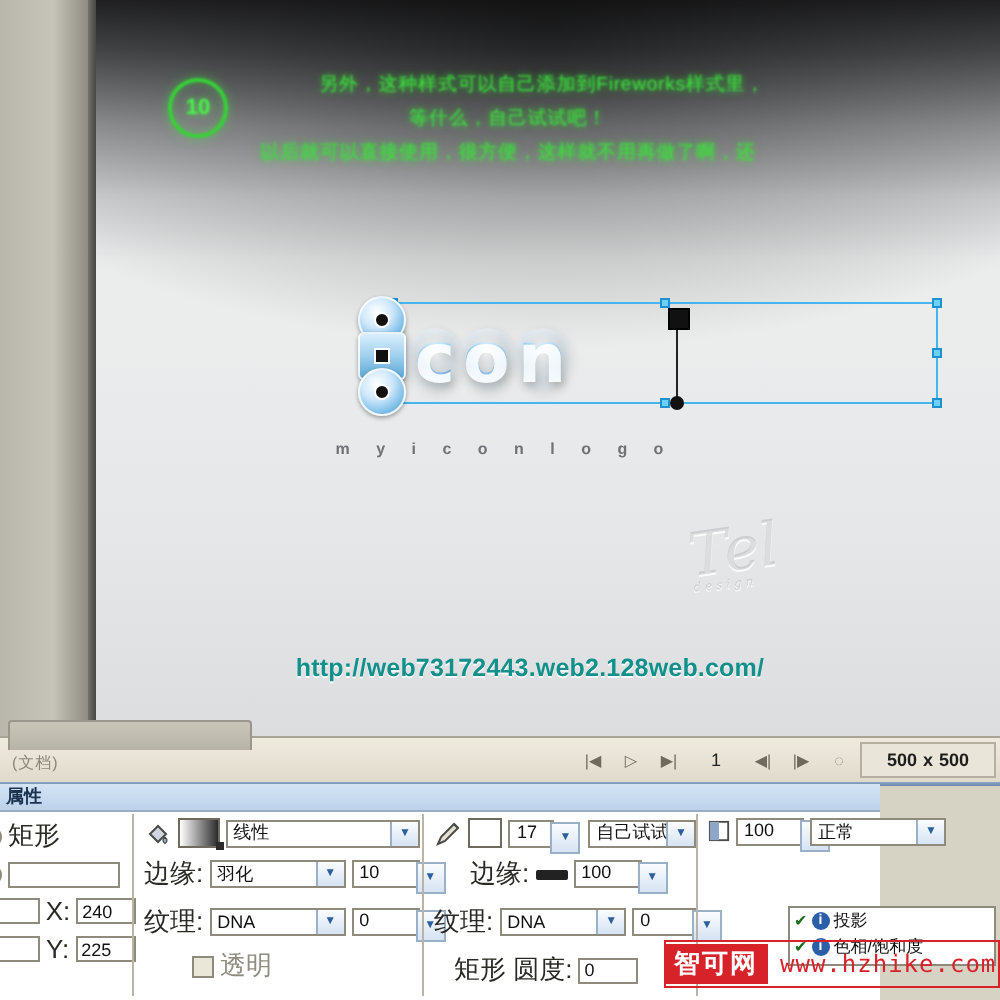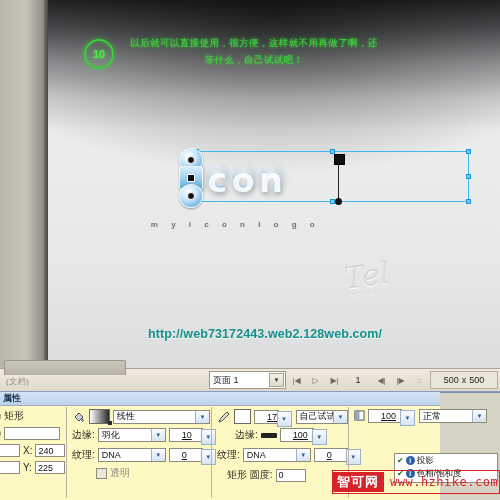--- a/index.html
+++ b/index.html
@@ -81,21 +81,21 @@
     position:relative;
   }
   .glyph.halo:before{
     content:"";position:absolute;left:-3px;right:-3px;top:2px;bottom:-2px;
     border-radius:50%;
     background:radial-gradient(ellipse at 50% 35%, rgba(255,255,255,0.85) 0%, rgba(220,240,255,0.35) 45%, rgba(255,255,255,0) 72%);
     z-index:-1;
   }
 
   .subcaption{
-    position:absolute;left:123px;top:220px;width:225px;text-align:center;
+    position:absolute;left:140px;top:220px;width:225px;text-align:center;
     color:#6f7175;font-size:8px;letter-spacing:5.5px;font-weight:bold;
   }
 
   .url{
     position:absolute;left:120px;top:327px;width:290px;text-align:center;
     color:#12908b;font-size:12.5px;font-weight:bold;letter-spacing:0.1px;
     text-shadow:0 1px 0 rgba(255,255,255,0.8);
   }
 
   .sig{
@@ -170,67 +170,67 @@
     width:17px;height:16px;background:transparent;border:none;
     display:flex;align-items:center;justify-content:center;
     font-size:8px;color:#6f6a5d;
   }
   .sb-num{
     width:26px;height:16px;font-size:9px;color:#222;
     display:flex;align-items:center;justify-content:center;
   }
   .sb-dim{
     width:66px;height:16px;background:#e9e5d8;border:1px solid #b4afa0;
-    font-size:9px;color:#1d1d1d;display:flex;align-items:center;justify-content:center;gap:3px;
+    font-size:9px;color:#1d1d1d;display:flex;align-items:center;justify-content:center;gap:3px;font-weight:bold;
   }
 
   
   .props{
     position:absolute;left:0;top:392px;width:440px;height:108px;
-    background:#fef9c3;
+    background:#ffffff;
     font-size:9px;color:#20201c;
   }
   .props-title{
     height:13px;background:linear-gradient(to bottom,#d4e4f5,#bcd2ea);
     border-bottom:1px solid #9aafc6;
     display:flex;align-items:center;padding-left:3px;
     font-size:9px;color:#1b3350;font-weight:bold;
   }
   .props-body{position:absolute;left:0;top:13px;right:0;bottom:0;}
 
   .col{position:absolute;top:0;bottom:0;}
   .c1{left:-14px;width:82px;}
   .c2{left:68px;width:142px;}
   .c3{left:213px;width:135px;}
   .c4{left:350px;width:150px;}
   .vdiv{position:absolute;top:2px;bottom:2px;width:1px;background:#b9b4a6;}
 
   .row{display:flex;align-items:center;gap:3px;margin:4px 0 0 4px;}
-  .lbl{font-size:10px;color:#2a2a24;white-space:nowrap;}
+  .lbl{font-size:13px;color:#2a2a24;white-space:nowrap;}
   .tf{
     background:#fff;border:1px solid #8e8a7c;height:13px;
     display:flex;align-items:center;padding:0 2px;font-size:9px;color:#111;
     box-sizing:border-box;
   }
   .tf.w30{width:30px}.tf.w56{width:56px}
   .combo{
     background:#fff;border:1px solid #8e8a7c;height:14px;position:relative;
     display:flex;align-items:center;padding-left:3px;font-size:9px;color:#111;
     box-sizing:border-box;
   }
   .combo .cb{
     position:absolute;right:0;top:0;width:13px;height:100%;
     background:linear-gradient(to bottom,#fbfcfe,#d6e3f3);
     border-left:1px solid #9ab0c8;
     display:flex;align-items:center;justify-content:center;
     font-size:6px;color:#2c5f9e;
   }.combo.w68{width:68px}.combo.w104{width:104px}
   .spin{
     background:#fff;border:1px solid #8e8a7c;height:14px;width:34px;position:relative;
-    display:flex;align-items:center;padding-left:12px;font-size:9px;color:#111;box-sizing:border-box;text-decoration:underline;
+    display:flex;padding-left:3px;font-size:9px;color:#111;box-sizing:border-box;
   }
   .spin .cb{
     position:absolute;right:-14px;top:0;width:13px;height:14px;
     background:linear-gradient(to bottom,#fbfcfe,#d6e3f3);border:1px solid #9ab0c8;
     display:flex;align-items:center;justify-content:center;font-size:6px;color:#2c5f9e;
   }
 
   .swatch-grad{
     width:20px;height:13px;border:1px solid #6d6a5e;
     background:linear-gradient(to right,#ffffff,#2b2b2b);
@@ -280,22 +280,23 @@
 <div id="app">
 
   <div class="workspace">
     <div class="canvas">
       <div class="canvas-vignette"></div>
     </div>
     <div class="leftstrip"></div>
 
     <div class="badge10">10</div>
     <div class="anno">
+      <div class="l1">另外，这种样式可以自己添加到Fireworks样式里，</div>
+      <div>等什么，自己试试吧！</div>
       <div>以后就可以直接使用，很方便，这样就不用再做了啊，还</div>
-      <div>等什么，自己试试吧！</div>
     </div>
 
     <div class="logo-wrap">
       <div class="logo-letters">
         <span class="glyph i halo">i</span>
         <span class="glyph halo">c</span>
         <span class="glyph halo">o</span>
         <span class="glyph halo">n</span>
       </div>
     </div>
@@ -334,24 +335,20 @@
     <div class="gradhandle bot">
         <i></i>
       </div>
   </div>
 
   <div class="statusbar">
     <div class="sb-tab"></div>
     <span class="sb-doclabel">(文档)</span>
 
     <div class="sb-right">
-      <div class="sb-select">
-        <span>页面 1</span>
-        <span class="arrow">▼</span>
-      </div>
       <div class="sb-btn">|◀</div>
       <div class="sb-btn">▷</div>
       <div class="sb-btn">▶|</div>
       <div class="sb-num">1</div>
       <div class="sb-btn">◀|</div>
       <div class="sb-btn">|▶</div>
       <div class="sb-btn">◌</div>
       <div class="sb-dim">
         <span>500</span>
         <span>x</span>
@@ -478,21 +475,21 @@
           <span>
             <svg viewBox="0 0 12 12" width="11" height="11">
               <rect x="1" y="1" width="10" height="10" fill="#fff" stroke="#4a4a46" stroke-width="1"></rect>
               <rect x="1" y="1" width="5" height="10" fill="#8fa6c6"></rect>
             </svg>
           </span>
           <span class="spin">
             <span>100</span>
             <span class="cb">▼</span>
           </span>
-          <span class="combo w68" style="margin-left:14px">
+          <span class="combo w68" style="">
             <span>正常</span>
             <span class="cb">▼</span>
           </span>
         </div>
         <div class="filters-box">
           <div class="filter-row">
             <span class="chk">✔</span>
             <span class="finfo">i</span>
             <span>投影</span>
           </div>

